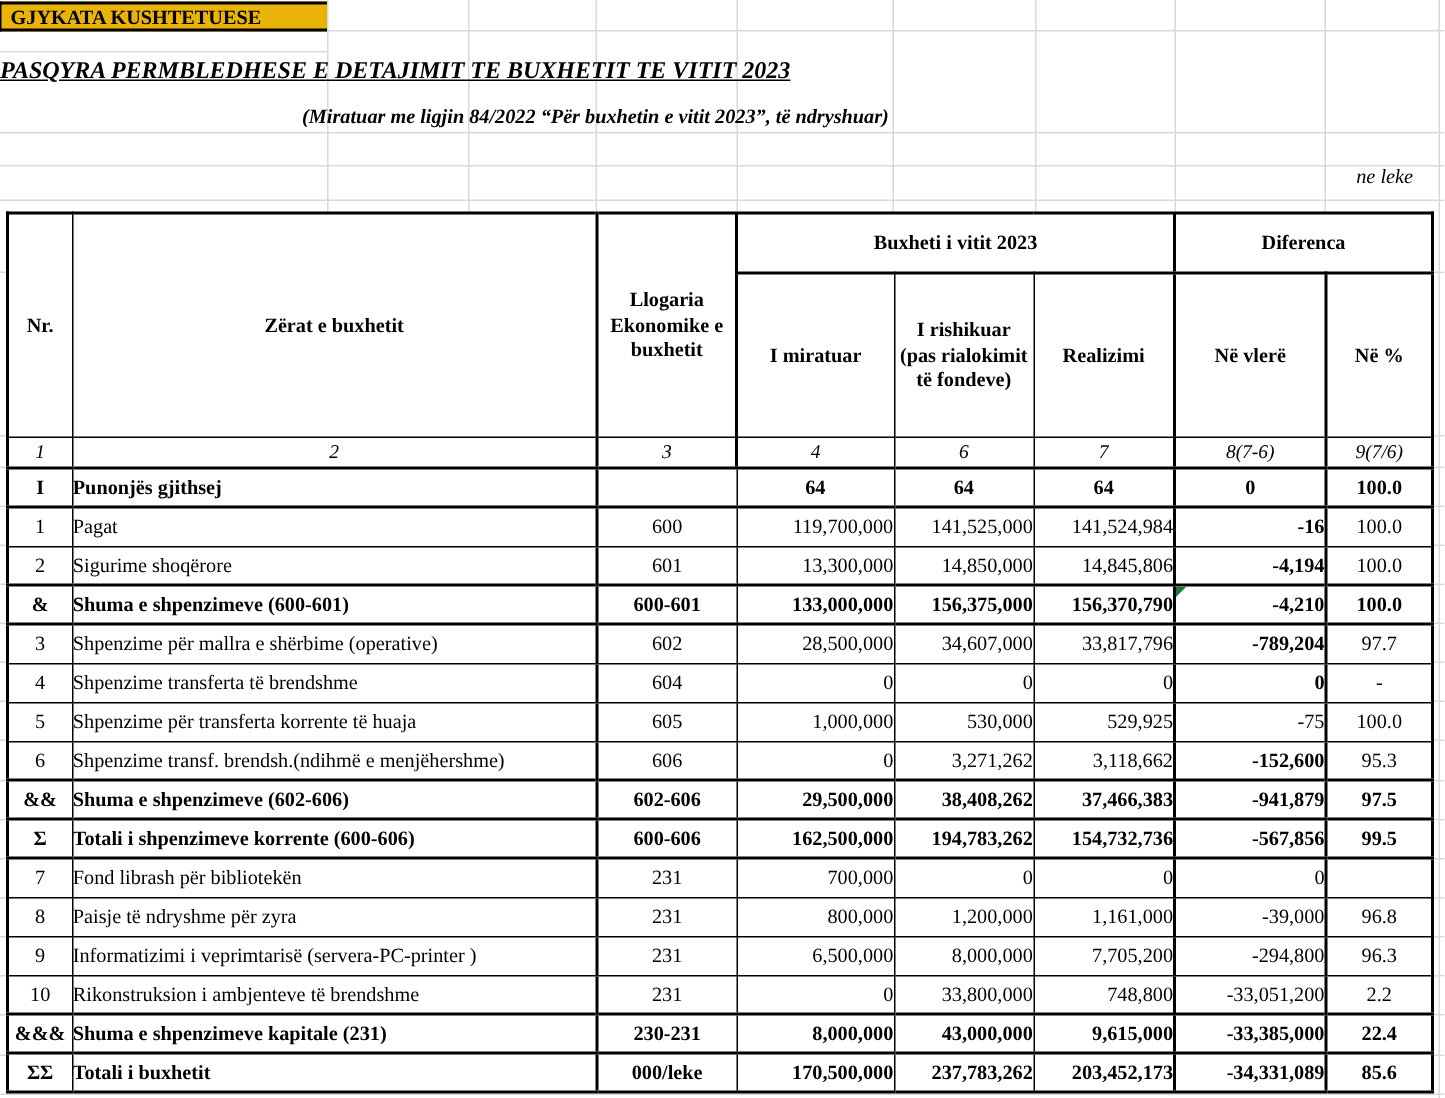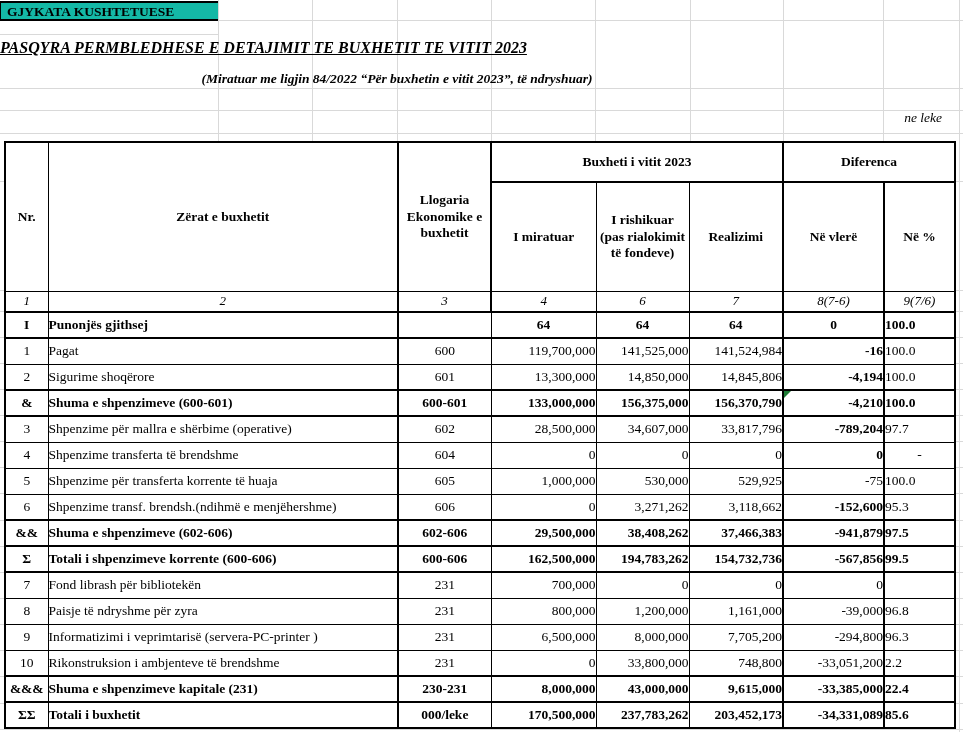--- a/index.html
+++ b/index.html
@@ -8,21 +8,21 @@
     background:#ffffff;color:#000;
     font-family:"Liberation Serif","DejaVu Serif",serif;
   }
   
   .gridline{position:absolute;background:#d9d9d9;z-index:0;}
 
   
   .org-cell{
     position:absolute;left:0;top:1px;width:218px;height:20px;box-sizing:border-box;
     border-top:2px solid #000;border-bottom:2px solid #000;border-left:1px solid #000;
-    background:#14b8a6;z-index:2;
+    background:#eab308;z-index:2;
     font-weight:bold;font-size:13.5px;line-height:16px;padding:1px 0 0 6px;
   }
   .title-wrap{position:absolute;left:0;top:39px;width:963px;text-align:left;z-index:2;}
   .report-title{
     display:inline-block;font-size:16px;font-weight:bold;font-style:italic;
     text-decoration:underline;
   }
   .subtitle-wrap{position:absolute;left:0;top:69px;width:794px;text-align:center;z-index:2;}
   .report-subtitle{font-size:13.5px;font-weight:bold;font-style:italic;}
   .currency-note{
@@ -49,21 +49,21 @@
   tbody tr{height:26px;}
   tbody tr.b td{font-weight:bold;border-top-width:2px;border-bottom-width:2px;}
   .it{}
   .bl2{border-left-width:2px !important;}
   .bb2{border-bottom-width:2px !important;}
   td.nr{text-align:center;}
   td.lbl{text-align:left;padding-left:4px;}
   td.acct{text-align:center;}
   td.num{text-align:right;padding-right:4px;}
   td.ctr{text-align:center;}
-  td.pct{text-align:left;padding-right:5px;}
+  td.pct{text-align:center;padding-right:5px;}
   td.pctc{text-align:center;}
   td.fb{font-weight:bold;}
   td.rel{position:relative;}
   .err-tri{
     position:absolute;top:0;left:0;width:0;height:0;display:block;
     border-top:7px solid #1e7b34;border-right:7px solid transparent;
   }
 </style>
 </head>
 <body>

